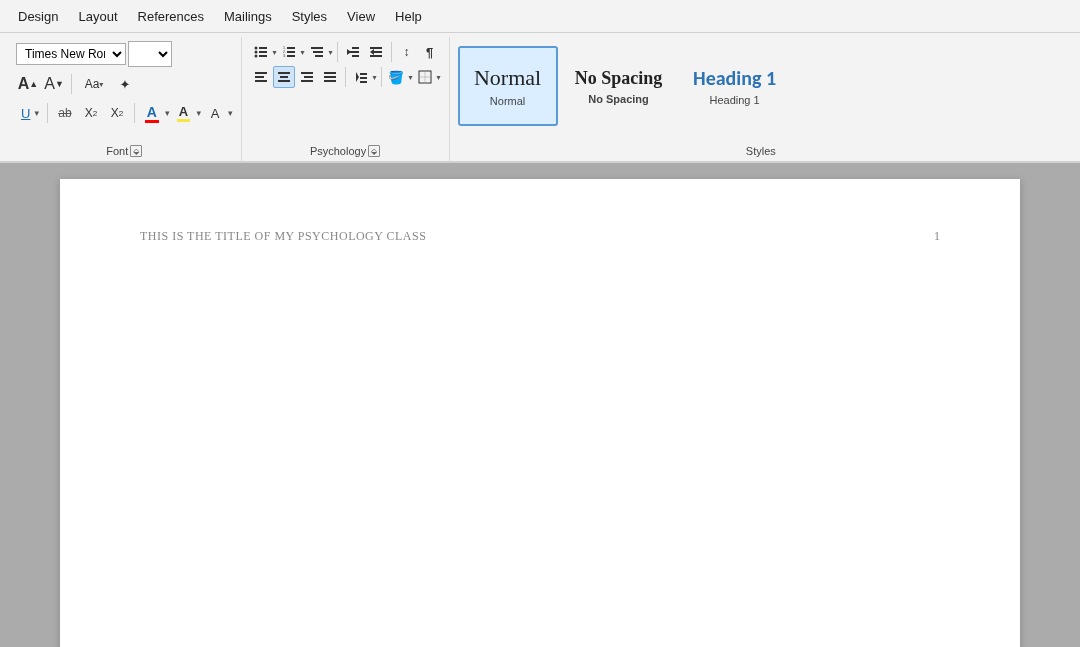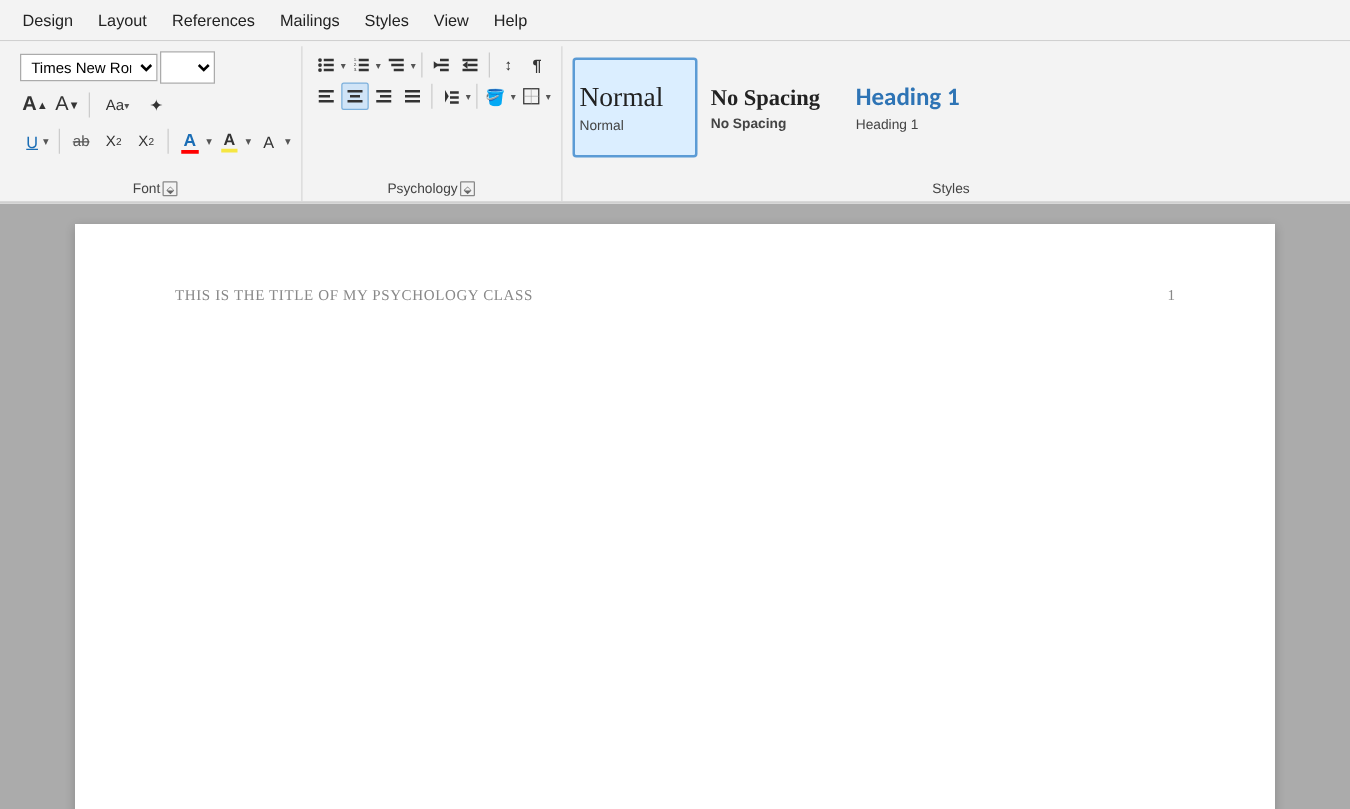--- a/index.html
+++ b/index.html
@@ -180,21 +180,21 @@
       cursor: pointer;
       font-size: 11px;
       color: #333;
       background: transparent;
     }
     .ribbon-btn-sm.active { background: #d0e4f7; border-color: #7aafdc; }
 
     .style-btn {
       display: flex;
       flex-direction: column;
-      align-items: flex-start;
+      align-items: center;
       justify-content: center;
       width: 90px;
       height: 80px;
       border: 1px solid transparent;
       border-radius: 3px;
       cursor: pointer;
       padding: 4px;
       background: transparent;
     }
     .style-btn.active {

